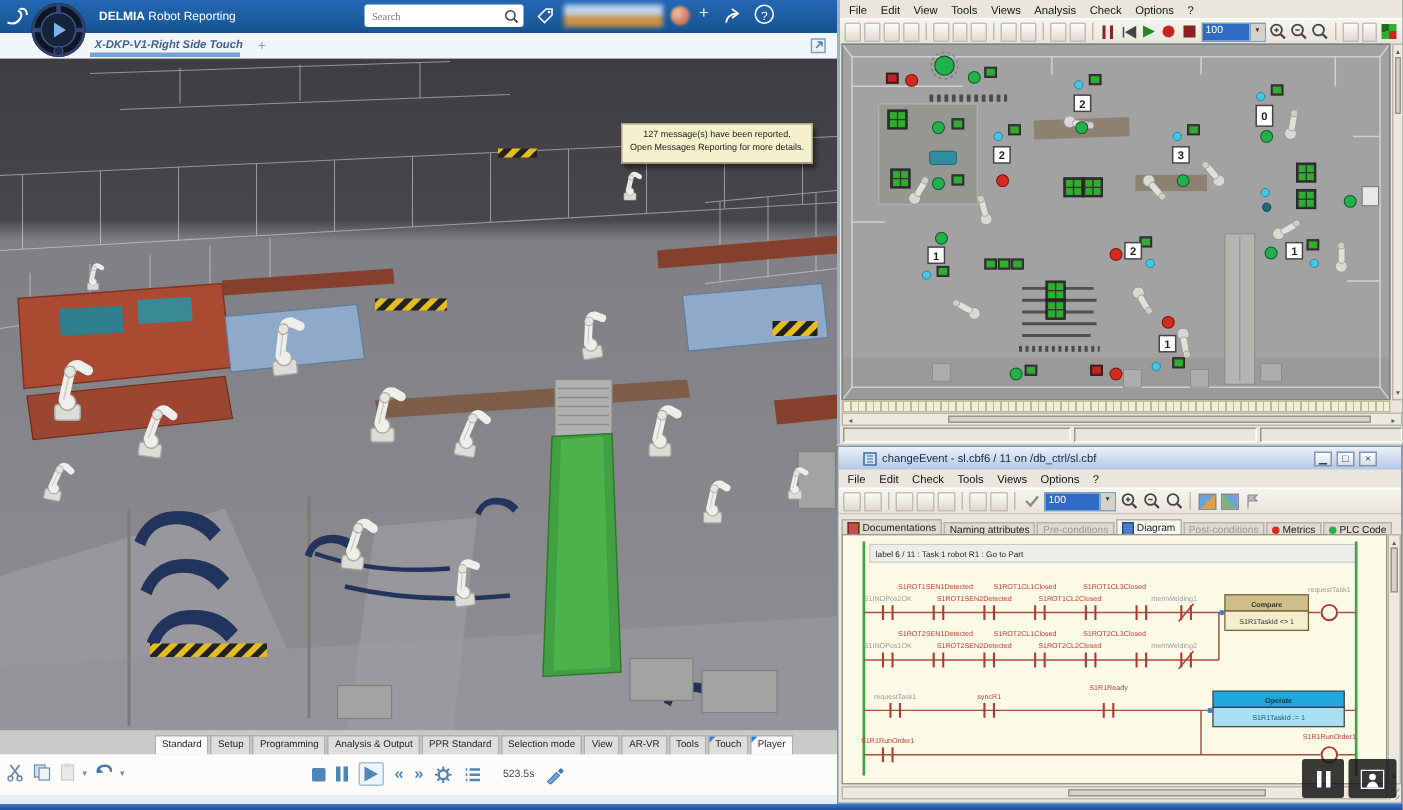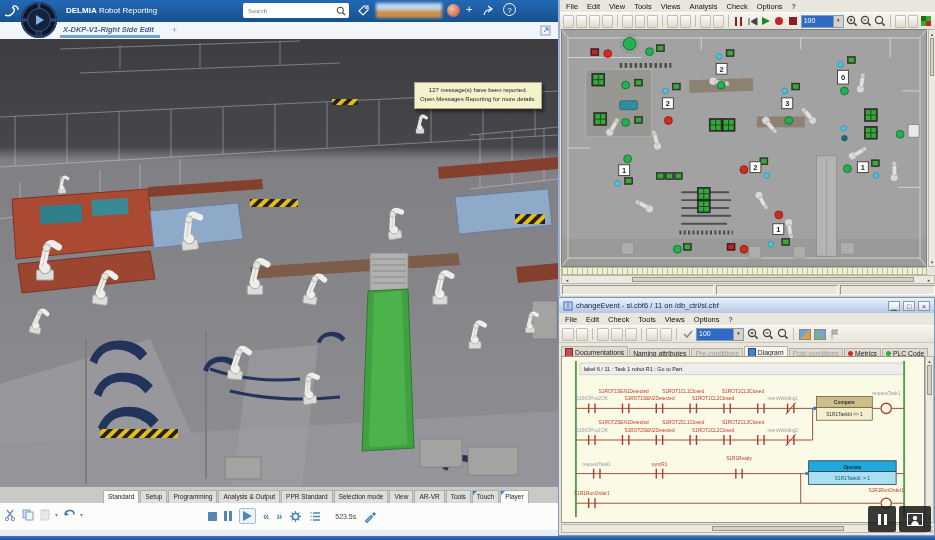--- a/index.html
+++ b/index.html
@@ -82,21 +82,21 @@
   #layout-ruler{position:absolute;left:1px;top:267px;width:366px;height:8px;background:#eff0d6;
                 border:1px solid #b9ba96;box-sizing:border-box;
                 background-image:repeating-linear-gradient(90deg,#b9ba96 0 1px,transparent 1px 5px)}
   #layout-hscroll{left:1px;top:275px;width:374px;height:9px}
   #layout-status{position:absolute;left:0;top:284px;width:377px;height:12px;display:flex;gap:2px;
                  padding:1px 2px;box-sizing:border-box;background:#e9e6de}
 
   #ladderwin{position:absolute;left:558px;top:297px;width:377px;height:239px;background:#e9e6de;
              border:1px solid #7a96b8;box-sizing:border-box;overflow:hidden}
   #ladder-title{height:15px;background:linear-gradient(#eaf1fb,#b4c8e4);display:flex;align-items:center;
-                gap:3px;padding:0 4px}
+                gap:3px;padding:0 16px}
   #ladder-title .ttl{font-size:7.5px;color:#10264a;flex:1;white-space:nowrap;overflow:hidden}
   .wbtn{width:12px;height:10px;border:1px solid #8396b4;background:linear-gradient(#fff,#d8dce6);
         font-size:7px;line-height:9px;text-align:center;color:#345;box-sizing:border-box}
   #ladder-tabs{height:15px;display:flex;gap:1px;padding:1px 2px 0;background:#e9e6de;align-items:flex-end}
   .ltab{font-size:6.8px;display:flex;align-items:center;gap:2px;padding:1px 3px 2px;border:1px solid #b5b1a4;
         border-bottom:0;background:#dedad0;color:#222;white-space:nowrap}
   .ltab.active{background:#f7f6f0}
   .ltab.dis{color:#9a9a9a}
   .dot{width:5px;height:5px;border-radius:50%;display:inline-block}
   .mini{width:6px;height:7px;display:inline-block}
@@ -224,21 +224,21 @@
         <circle cx="19" cy="19" r="18" fill="#0d1526"></circle>
         <circle cx="19" cy="19" r="17" fill="none" stroke="#2c4068" stroke-width="2"></circle>
         <circle cx="19" cy="19" r="11.5" fill="#15223c" stroke="#3d5a8c" stroke-width="1"></circle>
         <path d="M19,2 V8 M19,30 V36 M2,19 H8 M30,19 H36" stroke="#31497a" stroke-width="3"></path>
         <path d="M16,14 l8,5 -8,5 Z" fill="#7ab3e8"></path>
         <circle cx="19" cy="33" r="3" fill="#1b2c4e" stroke="#3d5a8c" stroke-width="0.7"></circle>
       </svg>
     </div>
 
     <div id="tabrow">
-      <span id="doc-tab">X-DKP-V1-Right Side Edit</span>
+      <span id="doc-tab">X-DKP-V1-Right Side Touch</span>
       <div id="tab-underline"></div>
       <span id="tab-add">+</span>
       <svg id="expand-ic" width="11" height="11">
         <rect x="1" y="1" width="9" height="9" fill="#eef3fa" stroke="#7aa0cc"></rect>
         <path d="M4,7 L8,3 M8,3 H5 M8,3 V6" stroke="#4a7ab0" stroke-width="1"></path>
       </svg>
     </div>
 
     <div id="viewport">
       <svg id="scene" viewBox="0 0 558 448" preserveAspectRatio="none">

